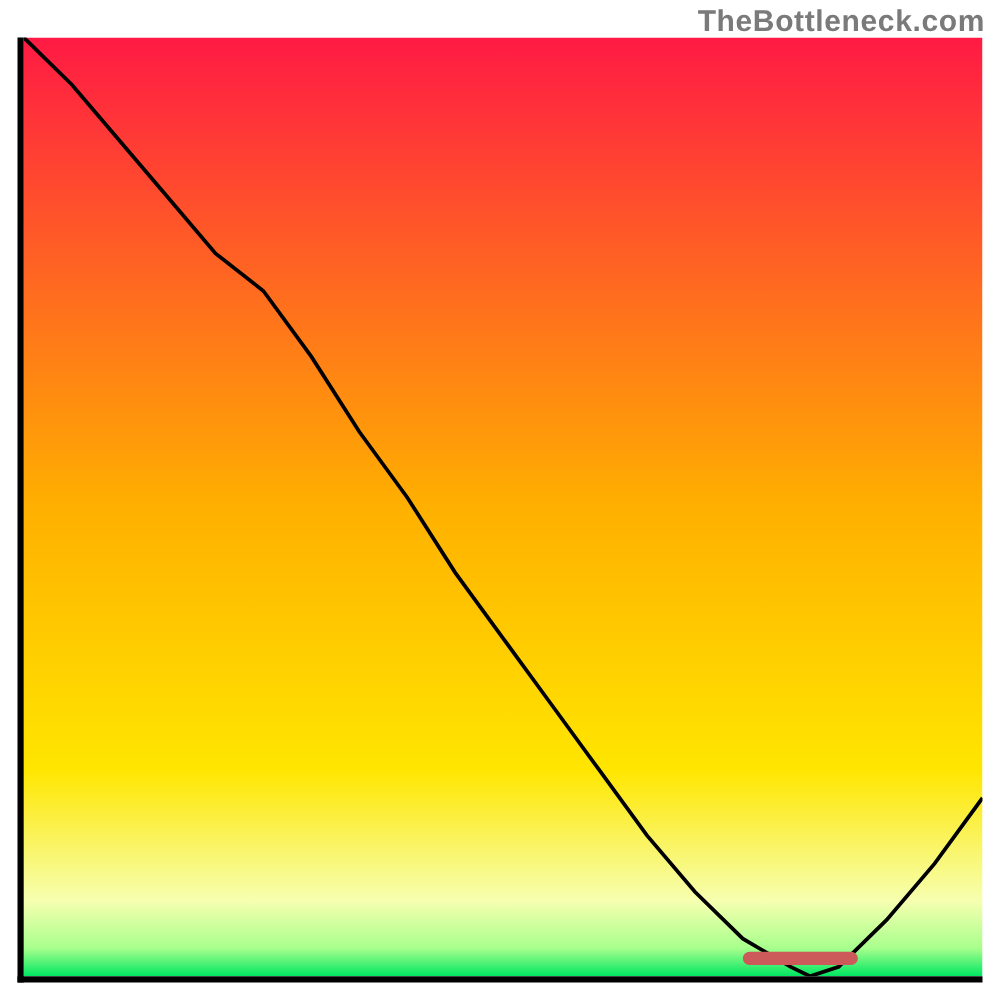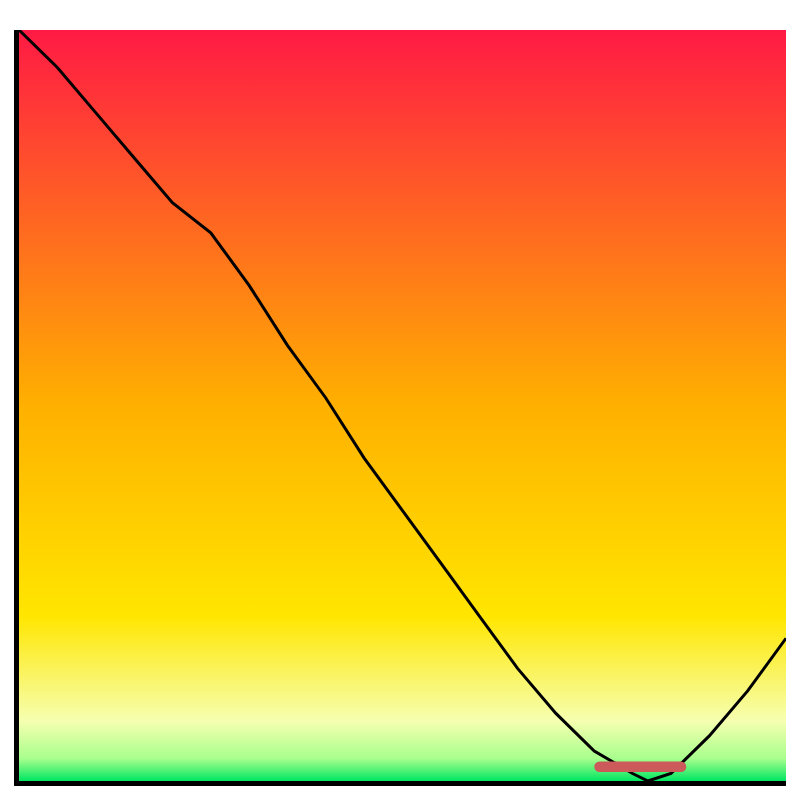--- a/index.html
+++ b/index.html
@@ -41,20 +41,21 @@
     inset: 0;
     width: 100%;
     height: 100%;
     display: block;
   }
 </style>
 </head>
 <body>
 <div class="frame">
 
+  <div class="watermark">TheBottleneck.com</div>
 
   <div class="plot">
     <svg class="chart" viewBox="0 0 100 100" preserveAspectRatio="none">
       <defs>
         <linearGradient id="bg-grad" x1="0" y1="0" x2="0" y2="1">
           <stop id="g0" offset="0%" stop-color="#ff1a44"></stop>
           <stop id="g1" offset="50%" stop-color="#ffb000"></stop>
           <stop id="g2" offset="78%" stop-color="#ffe600"></stop>
           <stop id="g3" offset="92%" stop-color="#f6ffb0"></stop>
           <stop id="g4" offset="97%" stop-color="#a8ff8c"></stop>

